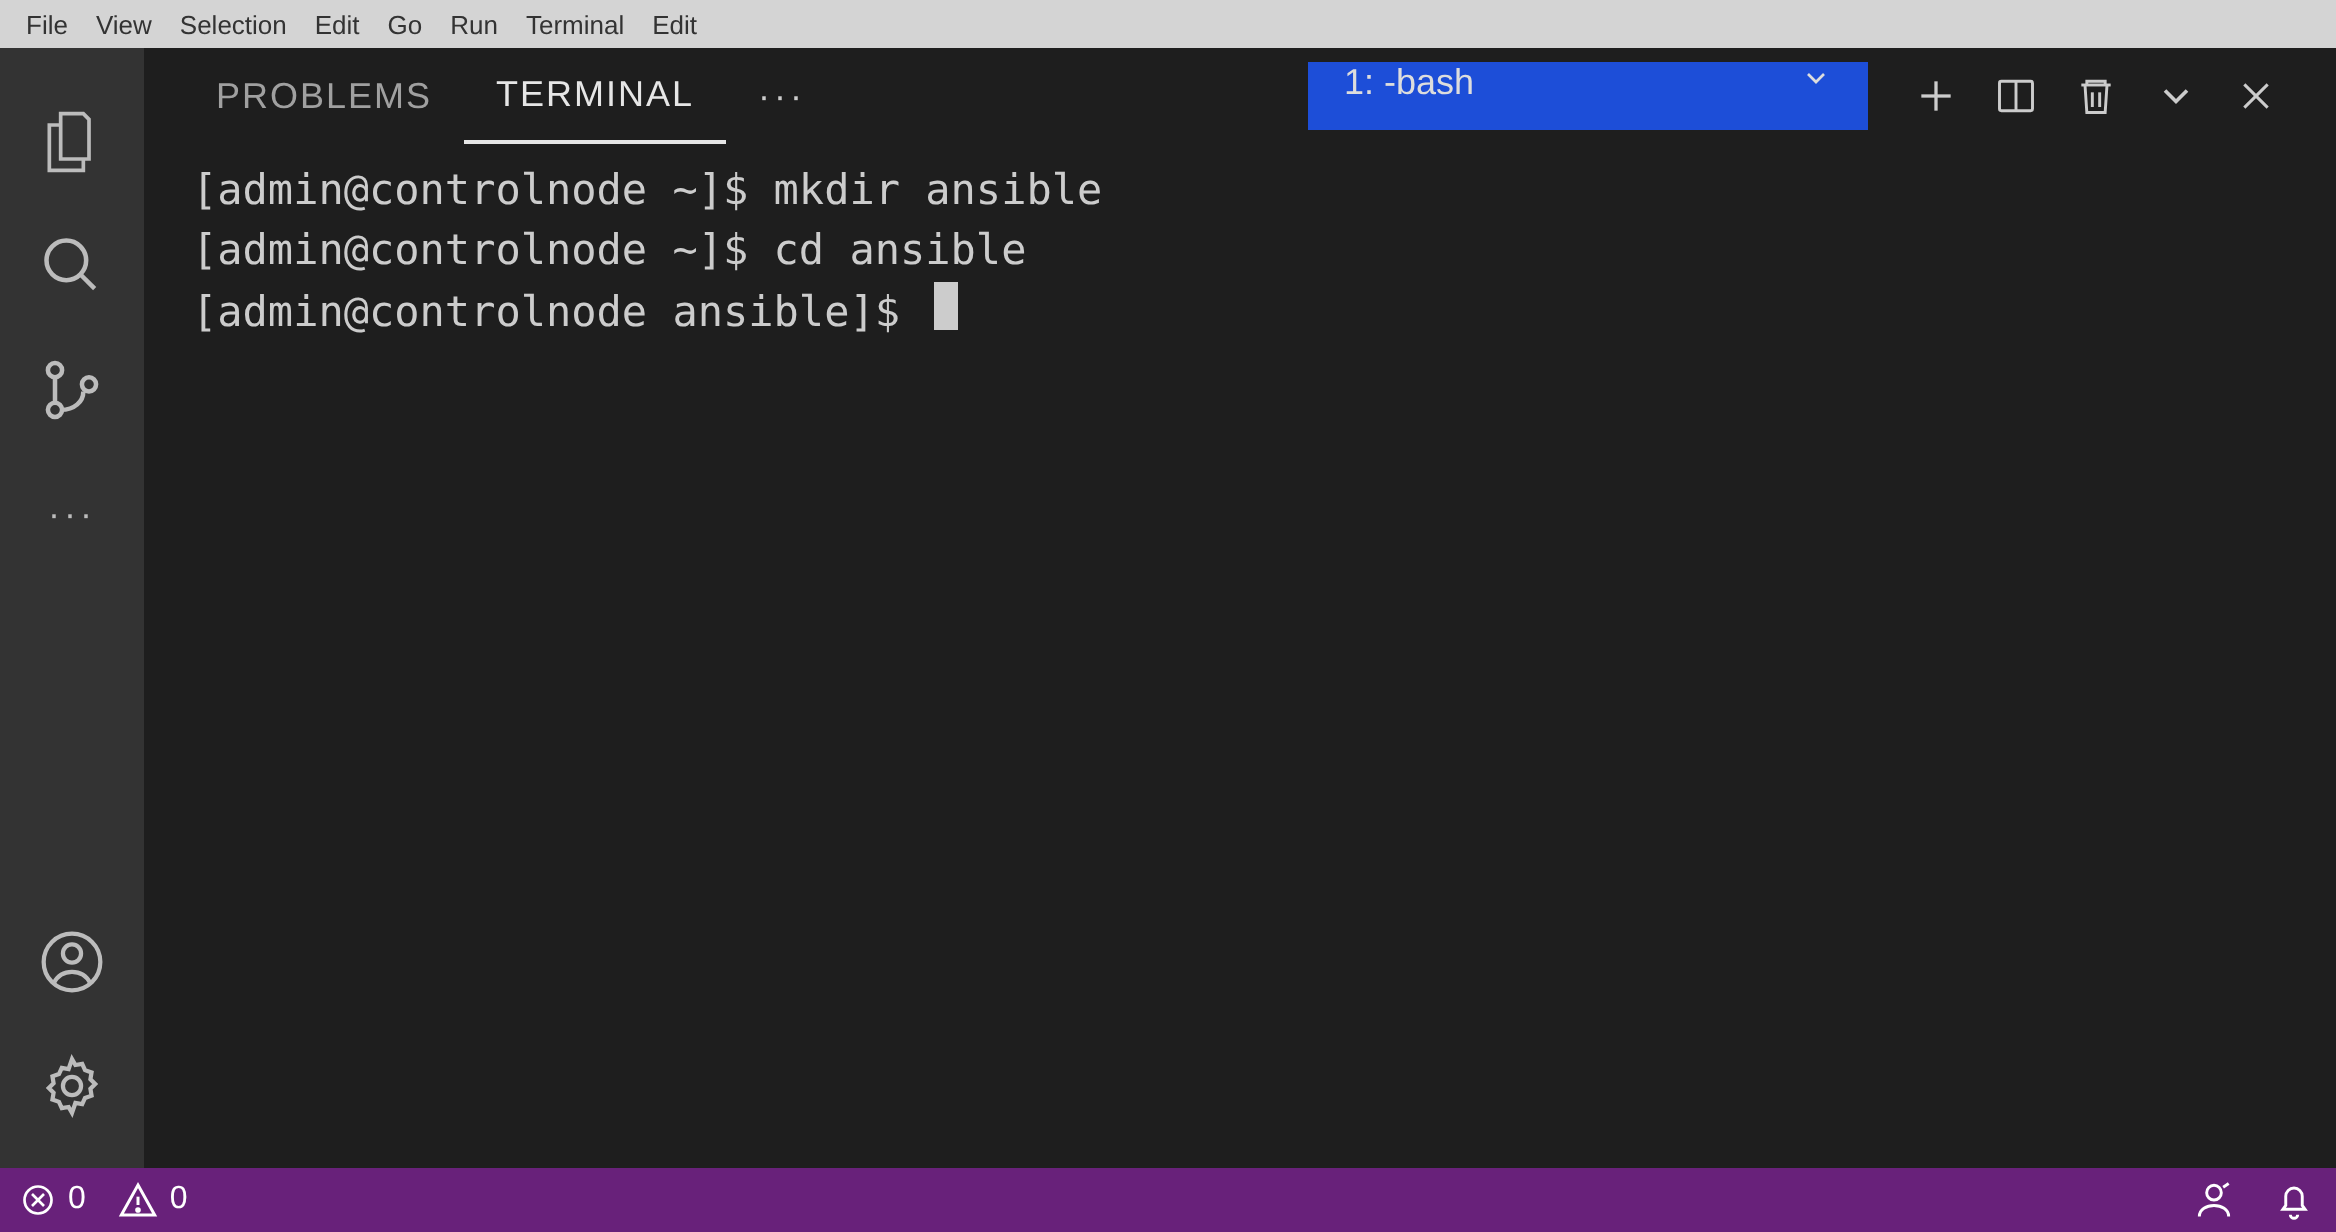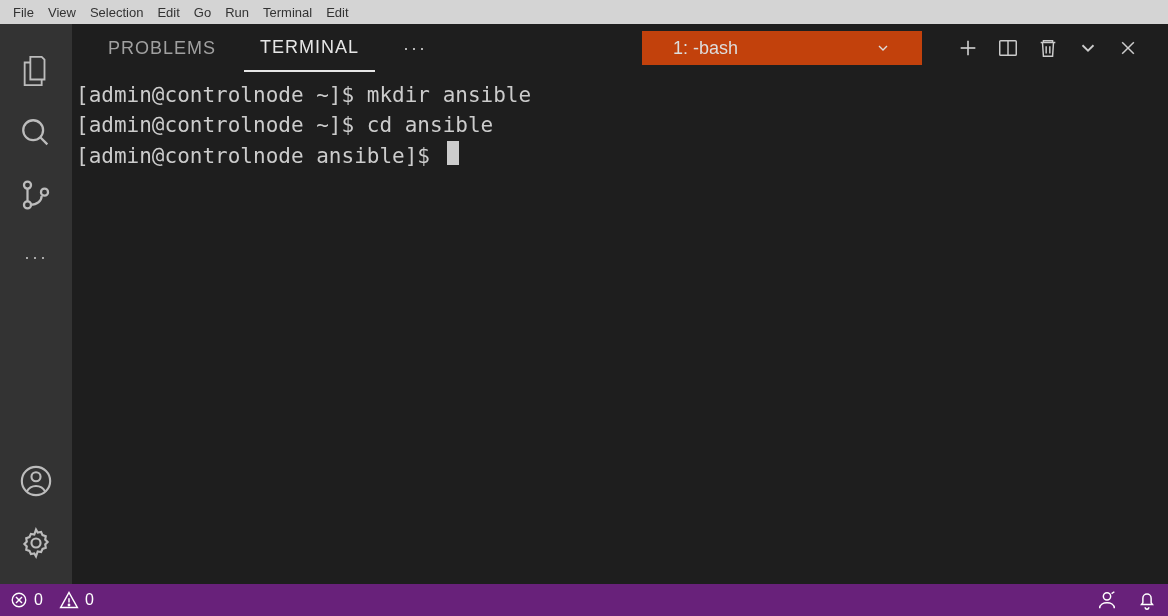--- a/index.html
+++ b/index.html
@@ -15,32 +15,32 @@
   
   .activitybar { width: 72px; background: #333333; display: flex; flex-direction: column; align-items: center; padding-top: 16px; position: relative; }
   .activitybar .icon { width: 38px; height: 38px; margin: 12px 0; display: flex; align-items: center; justify-content: center; color: #bcbcbc; }
   .activitybar .bottom { position: absolute; bottom: 0; width: 100%; display: flex; flex-direction: column; align-items: center; padding-bottom: 10px; }
   .activitybar .dots { color: #bcbcbc; letter-spacing: 2px; font-size: 18px; height: 38px; margin: 12px 0; display:flex; align-items:center; }
   
   
   .panel-area { flex: 1; background: #1e1e1e; display: flex; flex-direction: column; }
   
   
-  .panel-tabs { display: flex; align-items: center; height: 48px; padding: 0 20px 0 20px; gap: 12px; }
+  .panel-tabs { display: flex; align-items: center; height: 48px; padding: 0 20px 0 20px; gap: 0; }
   .panel-tab { color: #a0a0a0; font-size: 18px; padding: 0 16px; height: 100%; display: flex; align-items: center; letter-spacing: 1px; }
   .panel-tab.active { color: #e6e6e6; border-bottom: 2px solid #e6e6e6; }
   .panel-more { color: #cccccc; margin-left: 16px; font-size: 18px; letter-spacing: 2px; }
   .spacer { flex: 1; }
-  .term-select { background: #c2410c; color: #ddd; height: 34px; display: flex; align-items: center; padding: 0 31px; font-size: 18px; gap: 10px; min-width: 280px; justify-content: space-between; }
+  .term-select { background: #1d4ed8; color: #ddd; height: 34px; display: flex; padding: 0 18px; font-size: 18px; gap: 10px; min-width: 280px; justify-content: space-between; }
   .term-select .chev { font-size: 14px; margin-left: auto; }
   .panel-actions { display: flex; align-items: center; gap: 0; margin-left: 14px; }
   .panel-actions .action { width: 40px; height: 40px; display: flex; align-items: center; justify-content: center; color: #cccccc; }
   
   
-  .terminal { flex: 1; padding: 8px 4px; font-family: "Menlo","Consolas","DejaVu Sans Mono",monospace; font-size: 21px; color: #cccccc; line-height: 1.45; white-space: pre; }
+  .terminal { flex: 1; padding: 8px 24px; font-family: "Menlo","Consolas","DejaVu Sans Mono",monospace; font-size: 21px; color: #cccccc; line-height: 1.45; white-space: pre; }
   .cursor { display: inline-block; width: 12px; height: 24px; background: #cccccc; vertical-align: -2px; margin-left: 4px; }
   
   
   .statusbar { height: 32px; background: #68217a; display: flex; align-items: center; color: #fff; padding: 0 10px; font-size: 16px; }
   .statusbar .sitem { display: flex; align-items: center; gap: 6px; margin-right: 16px; }
   .statusbar .right { margin-left: auto; display: flex; align-items: center; gap: 18px; }
   
   svg { display: block; }
 </style>
 </head>

